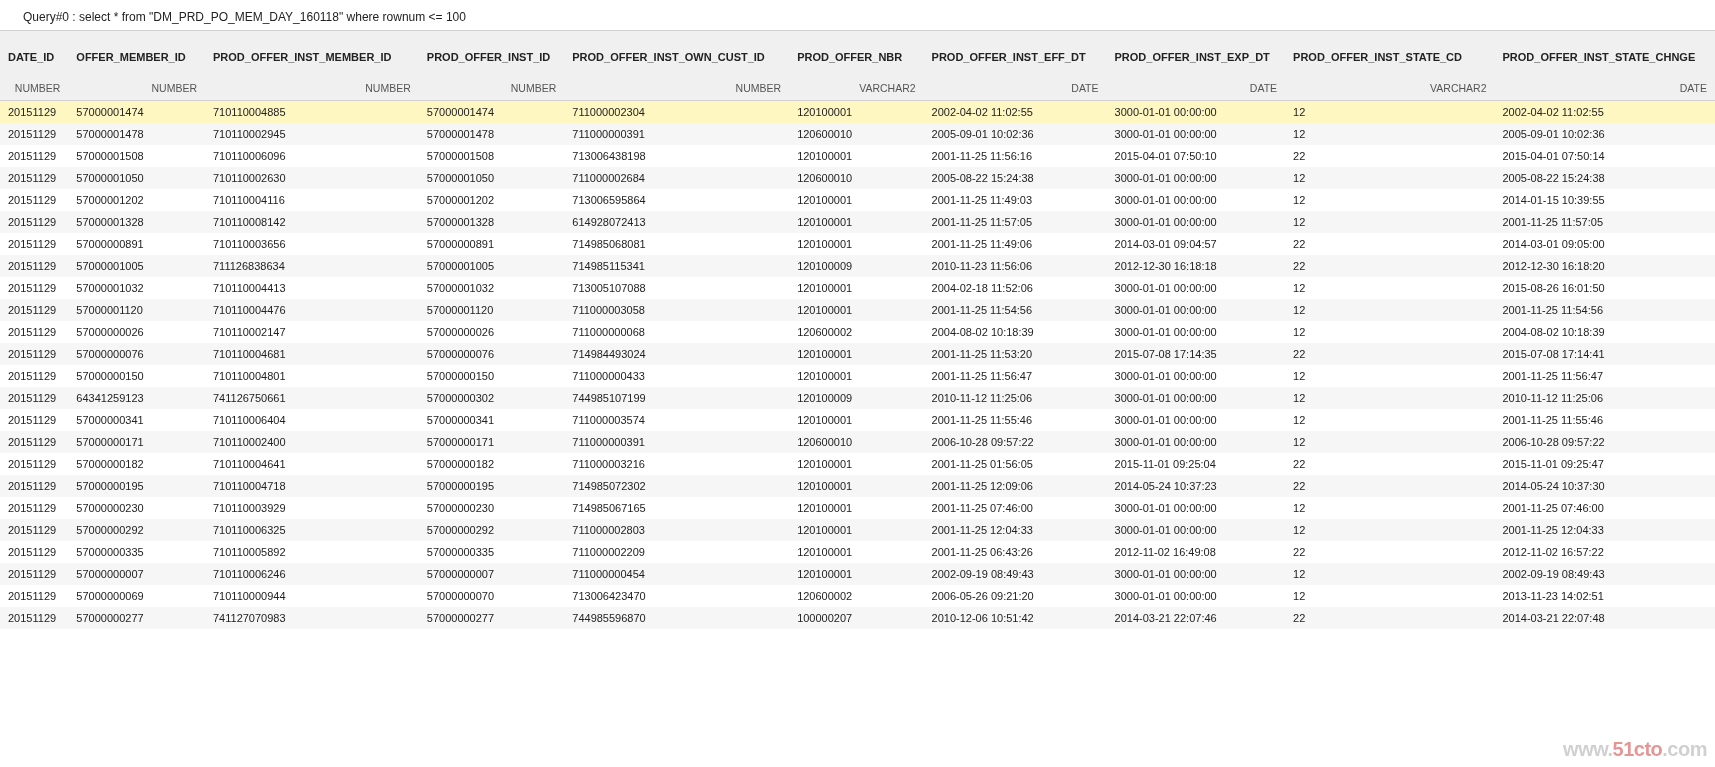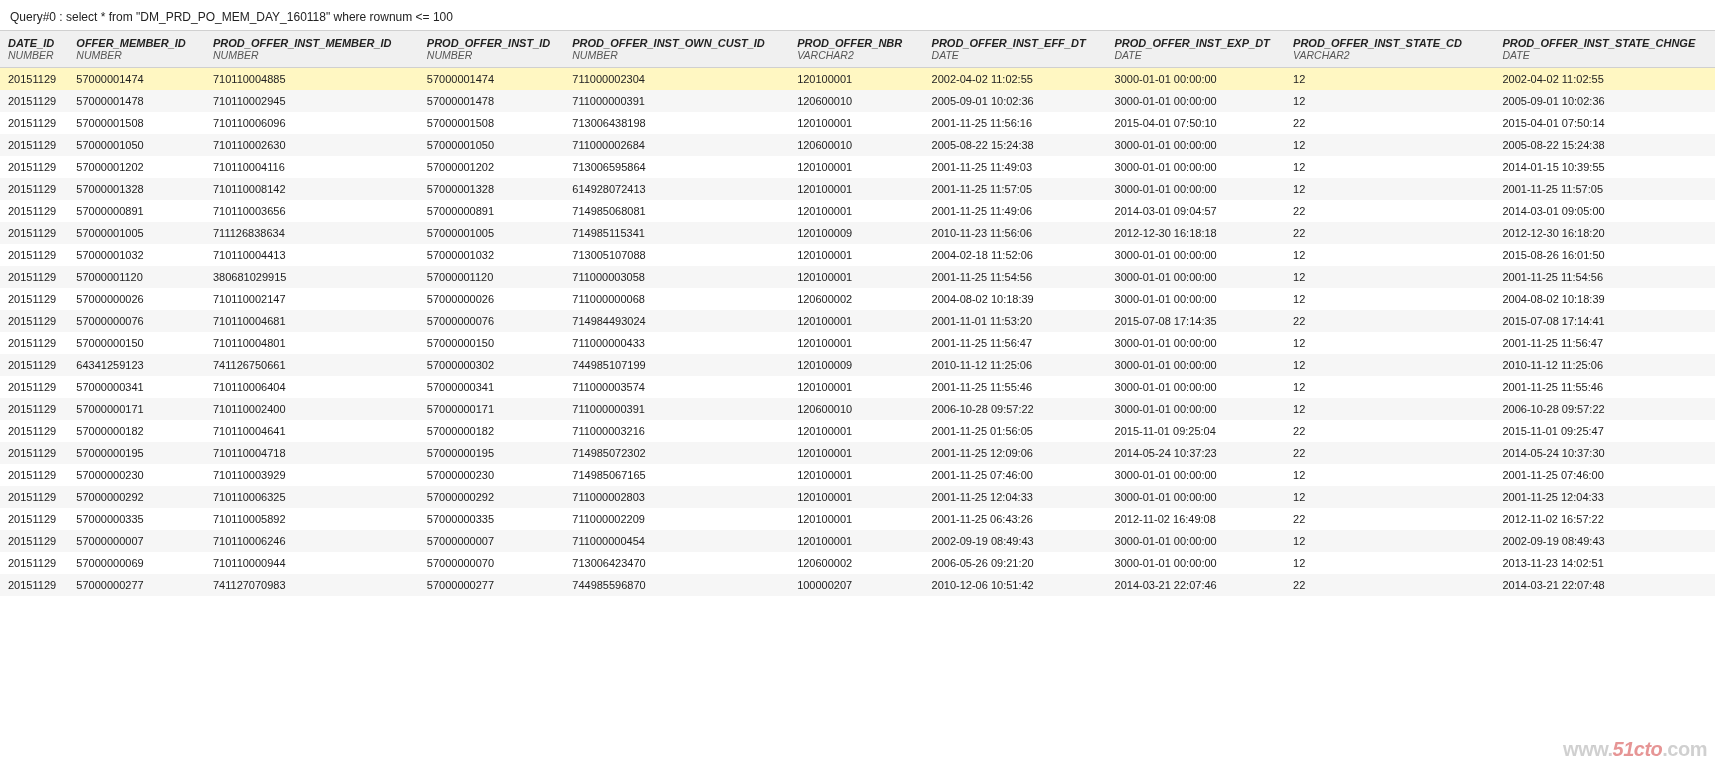--- a/index.html
+++ b/index.html
@@ -8,51 +8,52 @@
     padding: 0;
     font-family: Arial, Helvetica, sans-serif;
     font-size: 12px;
     background: #ffffff;
     color: #333;
   }
   .query-label {
     padding: 10px 10px 6px 10px;
     font-size: 12px;
     color: #222;
+    margin-left: 13px;
   }
   .grid-wrap {
     overflow-x: auto;
     width: 100%;
   }
   table.result-grid {
     border-collapse: collapse;
     width: 100%;
     min-width: 1700px;
     table-layout: fixed;
   }
   table.result-grid th {
     text-align: left;
     background: #f0f0f0;
     border-top: 1px solid #d0d0d0;
     border-bottom: 1px solid #d0d0d0;
-    padding: 6px 8px 6px 8px;
+    padding: 20px 8px 6px 8px;
     font-weight: bold;
     font-size: 11px;
     color: #222;
     vertical-align: top;
     white-space: nowrap;
     overflow: hidden;
-    font-style: italic;
   }
   table.result-grid th .col-type {
     display: block;
     font-weight: normal;
     color: #555;
     font-size: 10.5px;
-    margin-top: 0;
+    margin-top: 19px;
+    text-align: right;
   }
   table.result-grid td {
     padding: 5px 8px;
     font-size: 11px;
     color: #222;
     white-space: nowrap;
     overflow: hidden;
     text-overflow: ellipsis;
     border-bottom: 0;
   }
@@ -69,21 +70,21 @@
     position: fixed;
     right: 8px;
     bottom: 6px;
     font-size: 20px;
     font-weight: bold;
     color: rgba(120,120,120,0.35);
     pointer-events: none;
     font-family: Arial, sans-serif;
     letter-spacing: -0.5px;
   }
-  .watermark .red { color: rgba(200,20,20,0.45); font-style: italic; }
+  .watermark .red { color: rgba(200,20,20,0.45); }
 </style>
 </head>
 <body>
 
 <div class="query-label">Query#0 : select * from "DM_PRD_PO_MEM_DAY_160118" where rownum &lt;= 100</div>
 
 <div class="grid-wrap">
   <table class="result-grid">
     <colgroup id="colgroup">
         <col style="width: 62px;">
@@ -216,21 +217,21 @@
           <td>713005107088</td>
           <td>120100001</td>
           <td>2004-02-18 11:52:06</td>
           <td>3000-01-01 00:00:00</td>
           <td>12</td>
           <td>2015-08-26 16:01:50</td>
         </tr>
         <tr>
           <td>20151129</td>
           <td>57000001120</td>
-          <td>380681029915</td>
+          <td>710110004476</td>
           <td>57000001120</td>
           <td>711000003058</td>
           <td>120100001</td>
           <td>2001-11-25 11:54:56</td>
           <td>3000-01-01 00:00:00</td>
           <td>12</td>
           <td>2001-11-25 11:54:56</td>
         </tr>
         <tr>
           <td>20151129</td>
@@ -244,21 +245,21 @@
           <td>12</td>
           <td>2004-08-02 10:18:39</td>
         </tr>
         <tr>
           <td>20151129</td>
           <td>57000000076</td>
           <td>710110004681</td>
           <td>57000000076</td>
           <td>714984493024</td>
           <td>120100001</td>
-          <td>2001-11-01 11:53:20</td>
+          <td>2001-11-25 11:53:20</td>
           <td>2015-07-08 17:14:35</td>
           <td>22</td>
           <td>2015-07-08 17:14:41</td>
         </tr>
         <tr>
           <td>20151129</td>
           <td>57000000150</td>
           <td>710110004801</td>
           <td>57000000150</td>
           <td>711000000433</td>

